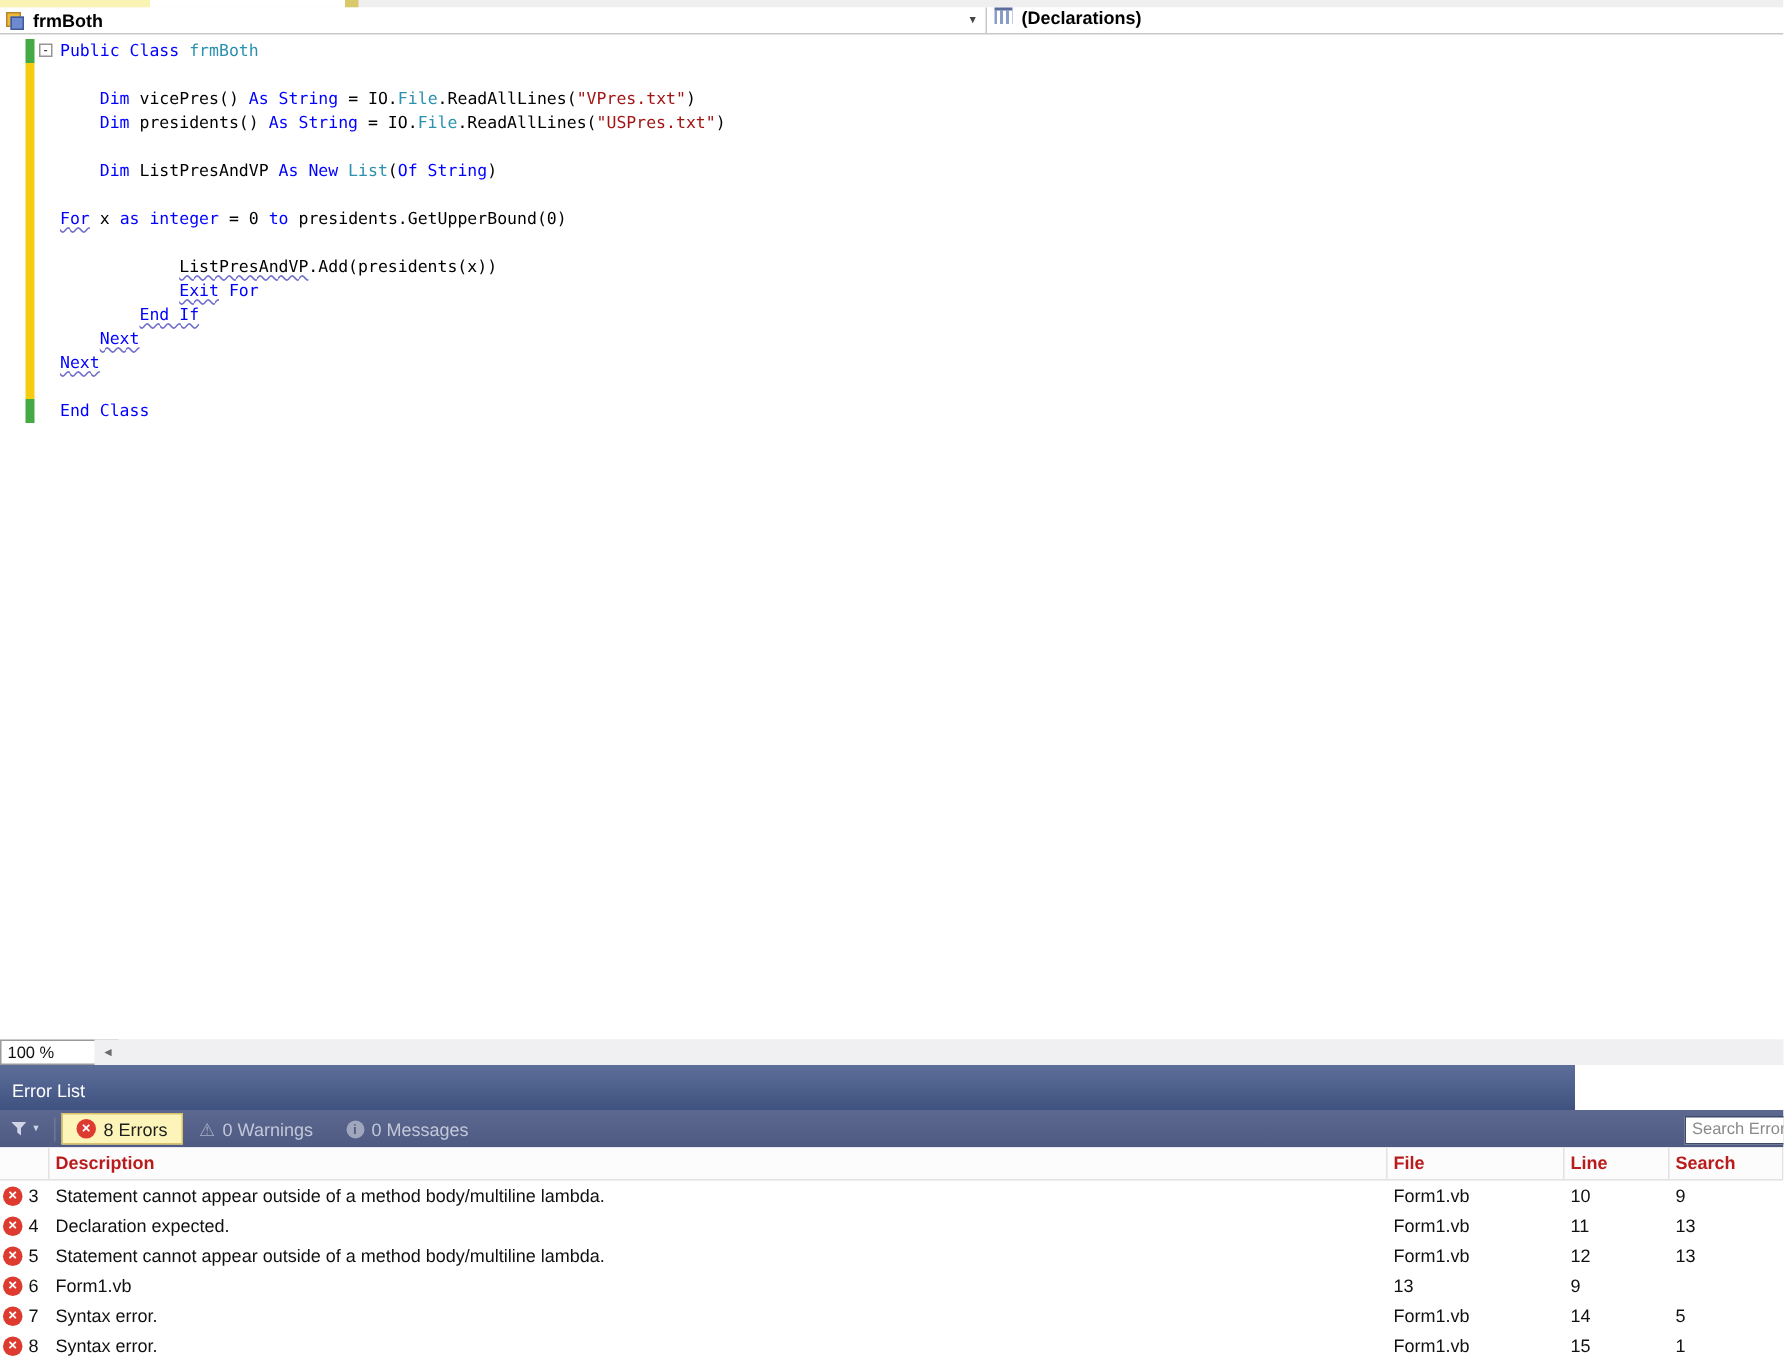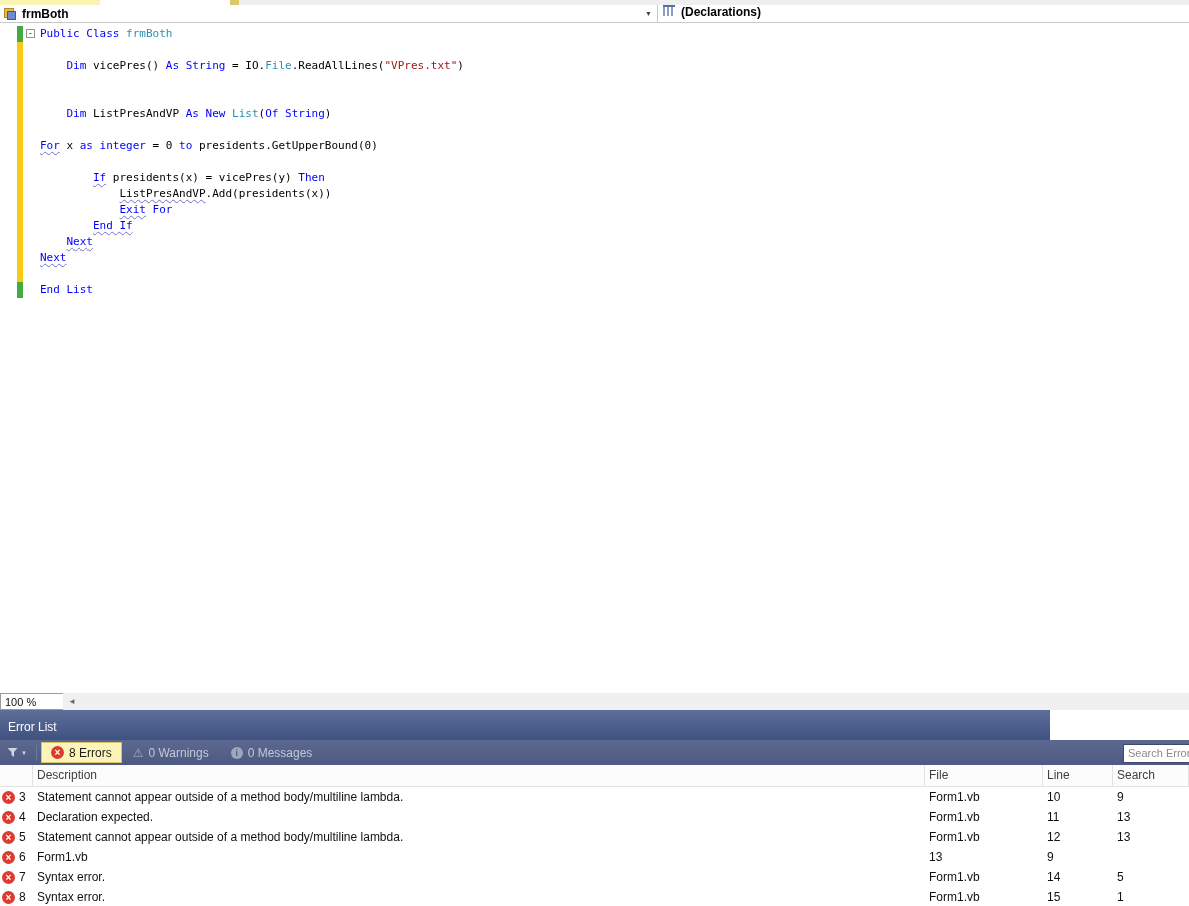--- a/index.html
+++ b/index.html
@@ -63,21 +63,21 @@
   .warning-glyph { font-size:12px; color:#aab0c4; line-height:1; }
   .info-circle { width:12px; height:12px; border-radius:50%; background:#a0a7bd; color:#515c80; font-weight:bold; font-size:9px; line-height:12px; text-align:center; }
   .error-circle { width:13px; height:13px; border-radius:50%; background:#dd3a30; color:#fff; font-weight:bold; font-size:10px; line-height:13px; text-align:center; flex:none; }
   .search-box { position:absolute; left:1123px; top:3px; width:80px; height:19px; }
   .search-box input { width:100%; height:100%; border:1px solid #3f4a6b; font-family:"Liberation Sans", sans-serif; font-size:11px; padding:0 4px; color:#333; }
   .search-box input::placeholder { color:#8a8a8a; }
 
   
   .error-table { position:absolute; left:0; top:765px; width:1189px; bottom:0; background:#ffffff; font-size:12px; color:#111; }
   .tbl-header { display:grid; grid-template-columns:33px 892px 118px 70px 76px; height:22px; border-bottom:1px solid #e2e2e2; background:#fcfcfc; }
-  .tbl-header .hcell { line-height:21px; padding-left:4px; border-right:1px solid #e2e2e2; color:#404040; cursor:default; overflow:hidden; white-space:nowrap; }
+  .tbl-header .hcell { line-height:21px; padding-left:4px; border-right:1px solid #e2e2e2; color:#b91c1c; cursor:default; overflow:hidden; white-space:nowrap;font-weight:bold; }
   .err-row { display:grid; grid-template-columns:33px 892px 118px 70px 76px; height:20px; align-items:center; cursor:default; }
   .err-row .cell { overflow:hidden; white-space:nowrap; padding-left:4px; }
   .err-row .c-icon { display:flex; align-items:center; gap:4px; padding-left:2px; }
   .err-num { font-size:12px; color:#111; }
 </style>
 </head>
 <body>
 
 <div class="top-strip">
   <div class="seg1"></div>
@@ -95,34 +95,33 @@
     <span class="declarations-icon"></span>
     <span class="nav-label">(Declarations)</span>
   </div>
 </div>
 
 <div class="editor">
   <div class="code-area">
       <div class="code-line"><span class="change-bar green"></span><span class="collapse-box">-</span><span><span class="kw">Public Class </span><span class="type">frmBoth</span></span></div>
       <div class="code-line"><span class="change-bar yellow"></span><span></span></div>
       <div class="code-line"><span class="change-bar yellow"></span><span><span class="pl">    </span><span class="kw">Dim</span><span class="pl"> vicePres() </span><span class="kw">As String</span><span class="pl"> = IO.</span><span class="type">File</span><span class="pl">.ReadAllLines(</span><span class="str">"VPres.txt"</span><span class="pl">)</span></span></div>
-      <div class="code-line"><span class="change-bar yellow"></span></div>
+      <div class="code-line"><span class="change-bar yellow"></span><span><span class="pl">    </span><span class="kw">Dim</span><span class="pl"> presidents() </span><span class="kw">As String</span><span class="pl"> = IO.</span><span class="type">File</span><span class="pl">.ReadAllLines(</span><span class="str">"USPres.txt"</span><span class="pl">)</span></span></div>
       <div class="code-line"><span class="change-bar yellow"></span><span></span></div>
       <div class="code-line"><span class="change-bar yellow"></span><span><span class="pl">    </span><span class="kw">Dim</span><span class="pl"> ListPresAndVP </span><span class="kw">As New </span><span class="type">List</span><span class="pl">(</span><span class="kw">Of String</span><span class="pl">)</span></span></div>
       <div class="code-line"><span class="change-bar yellow"></span><span></span></div>
       <div class="code-line"><span class="change-bar yellow"></span><span><span class="kw sq">For</span><span class="pl"> x </span><span class="kw">as integer</span><span class="pl"> = 0 </span><span class="kw">to</span><span class="pl"> presidents.GetUpperBound(0)</span></span></div>
       <div class="code-line"><span class="change-bar yellow"></span></div>
-      <div class="code-line"><span class="change-bar yellow"></span><span><span class="pl">        </span><span class="kw sq">If</span><span class="pl"> presidents(x) = vicePres(y) </span><span class="kw">Then</span></span></div>
       <div class="code-line"><span class="change-bar yellow"></span><span><span class="pl">            </span><span class="pl sq">ListPresAndVP</span><span class="pl">.Add(presidents(x))</span></span></div>
       <div class="code-line"><span class="change-bar yellow"></span><span><span class="pl">            </span><span class="kw sq">Exit</span><span class="kw"> For</span></span></div>
       <div class="code-line"><span class="change-bar yellow"></span><span><span class="pl">        </span><span class="kw sq">End If</span></span></div>
       <div class="code-line"><span class="change-bar yellow"></span><span><span class="pl">    </span><span class="kw sq">Next</span></span></div>
       <div class="code-line"><span class="change-bar yellow"></span><span><span class="kw sq">Next</span></span></div>
       <div class="code-line"><span class="change-bar yellow"></span><span></span></div>
-      <div class="code-line"><span class="change-bar green"></span><span><span class="kw">End List</span></span></div>
+      <div class="code-line"><span class="change-bar green"></span><span><span class="kw">End Class</span></span></div>
     </div>
 </div>
 
 <div class="zoombar">
   <div class="zoom-combo">
     <span class="zoom-value">100 %</span>
     <span class="zoom-arrow-box">
         <span>▼</span>
       </span>
   </div>

